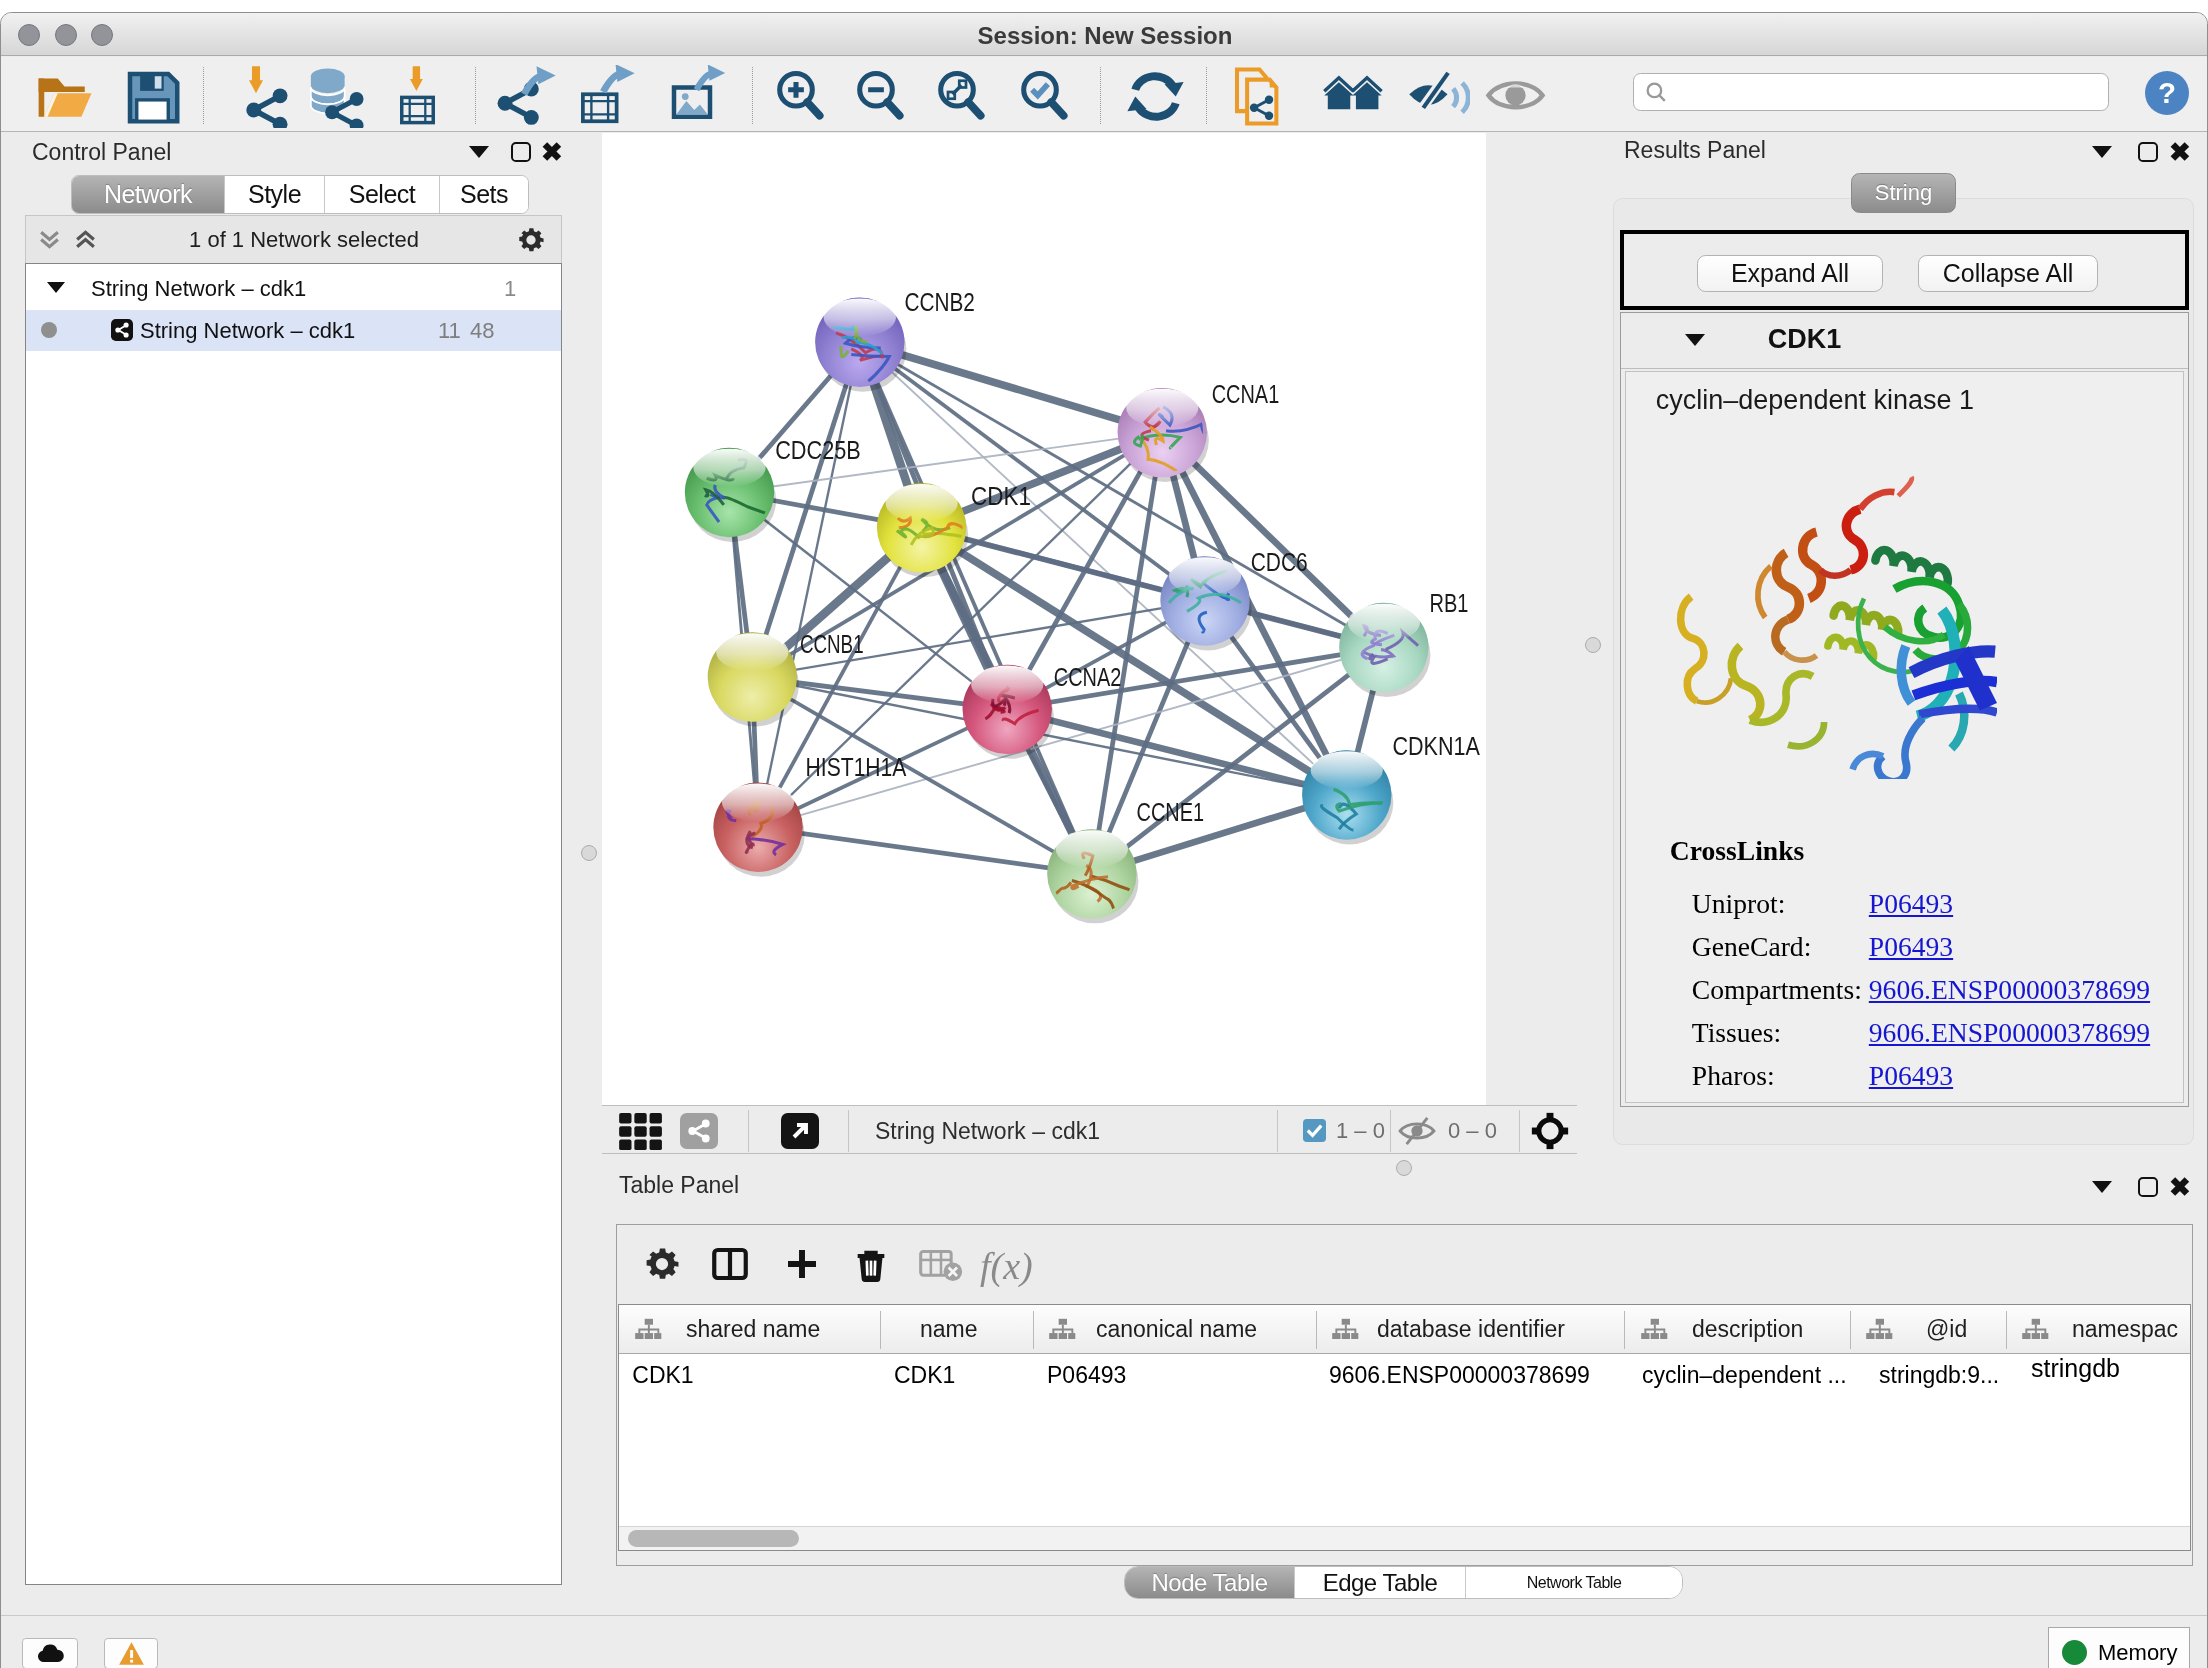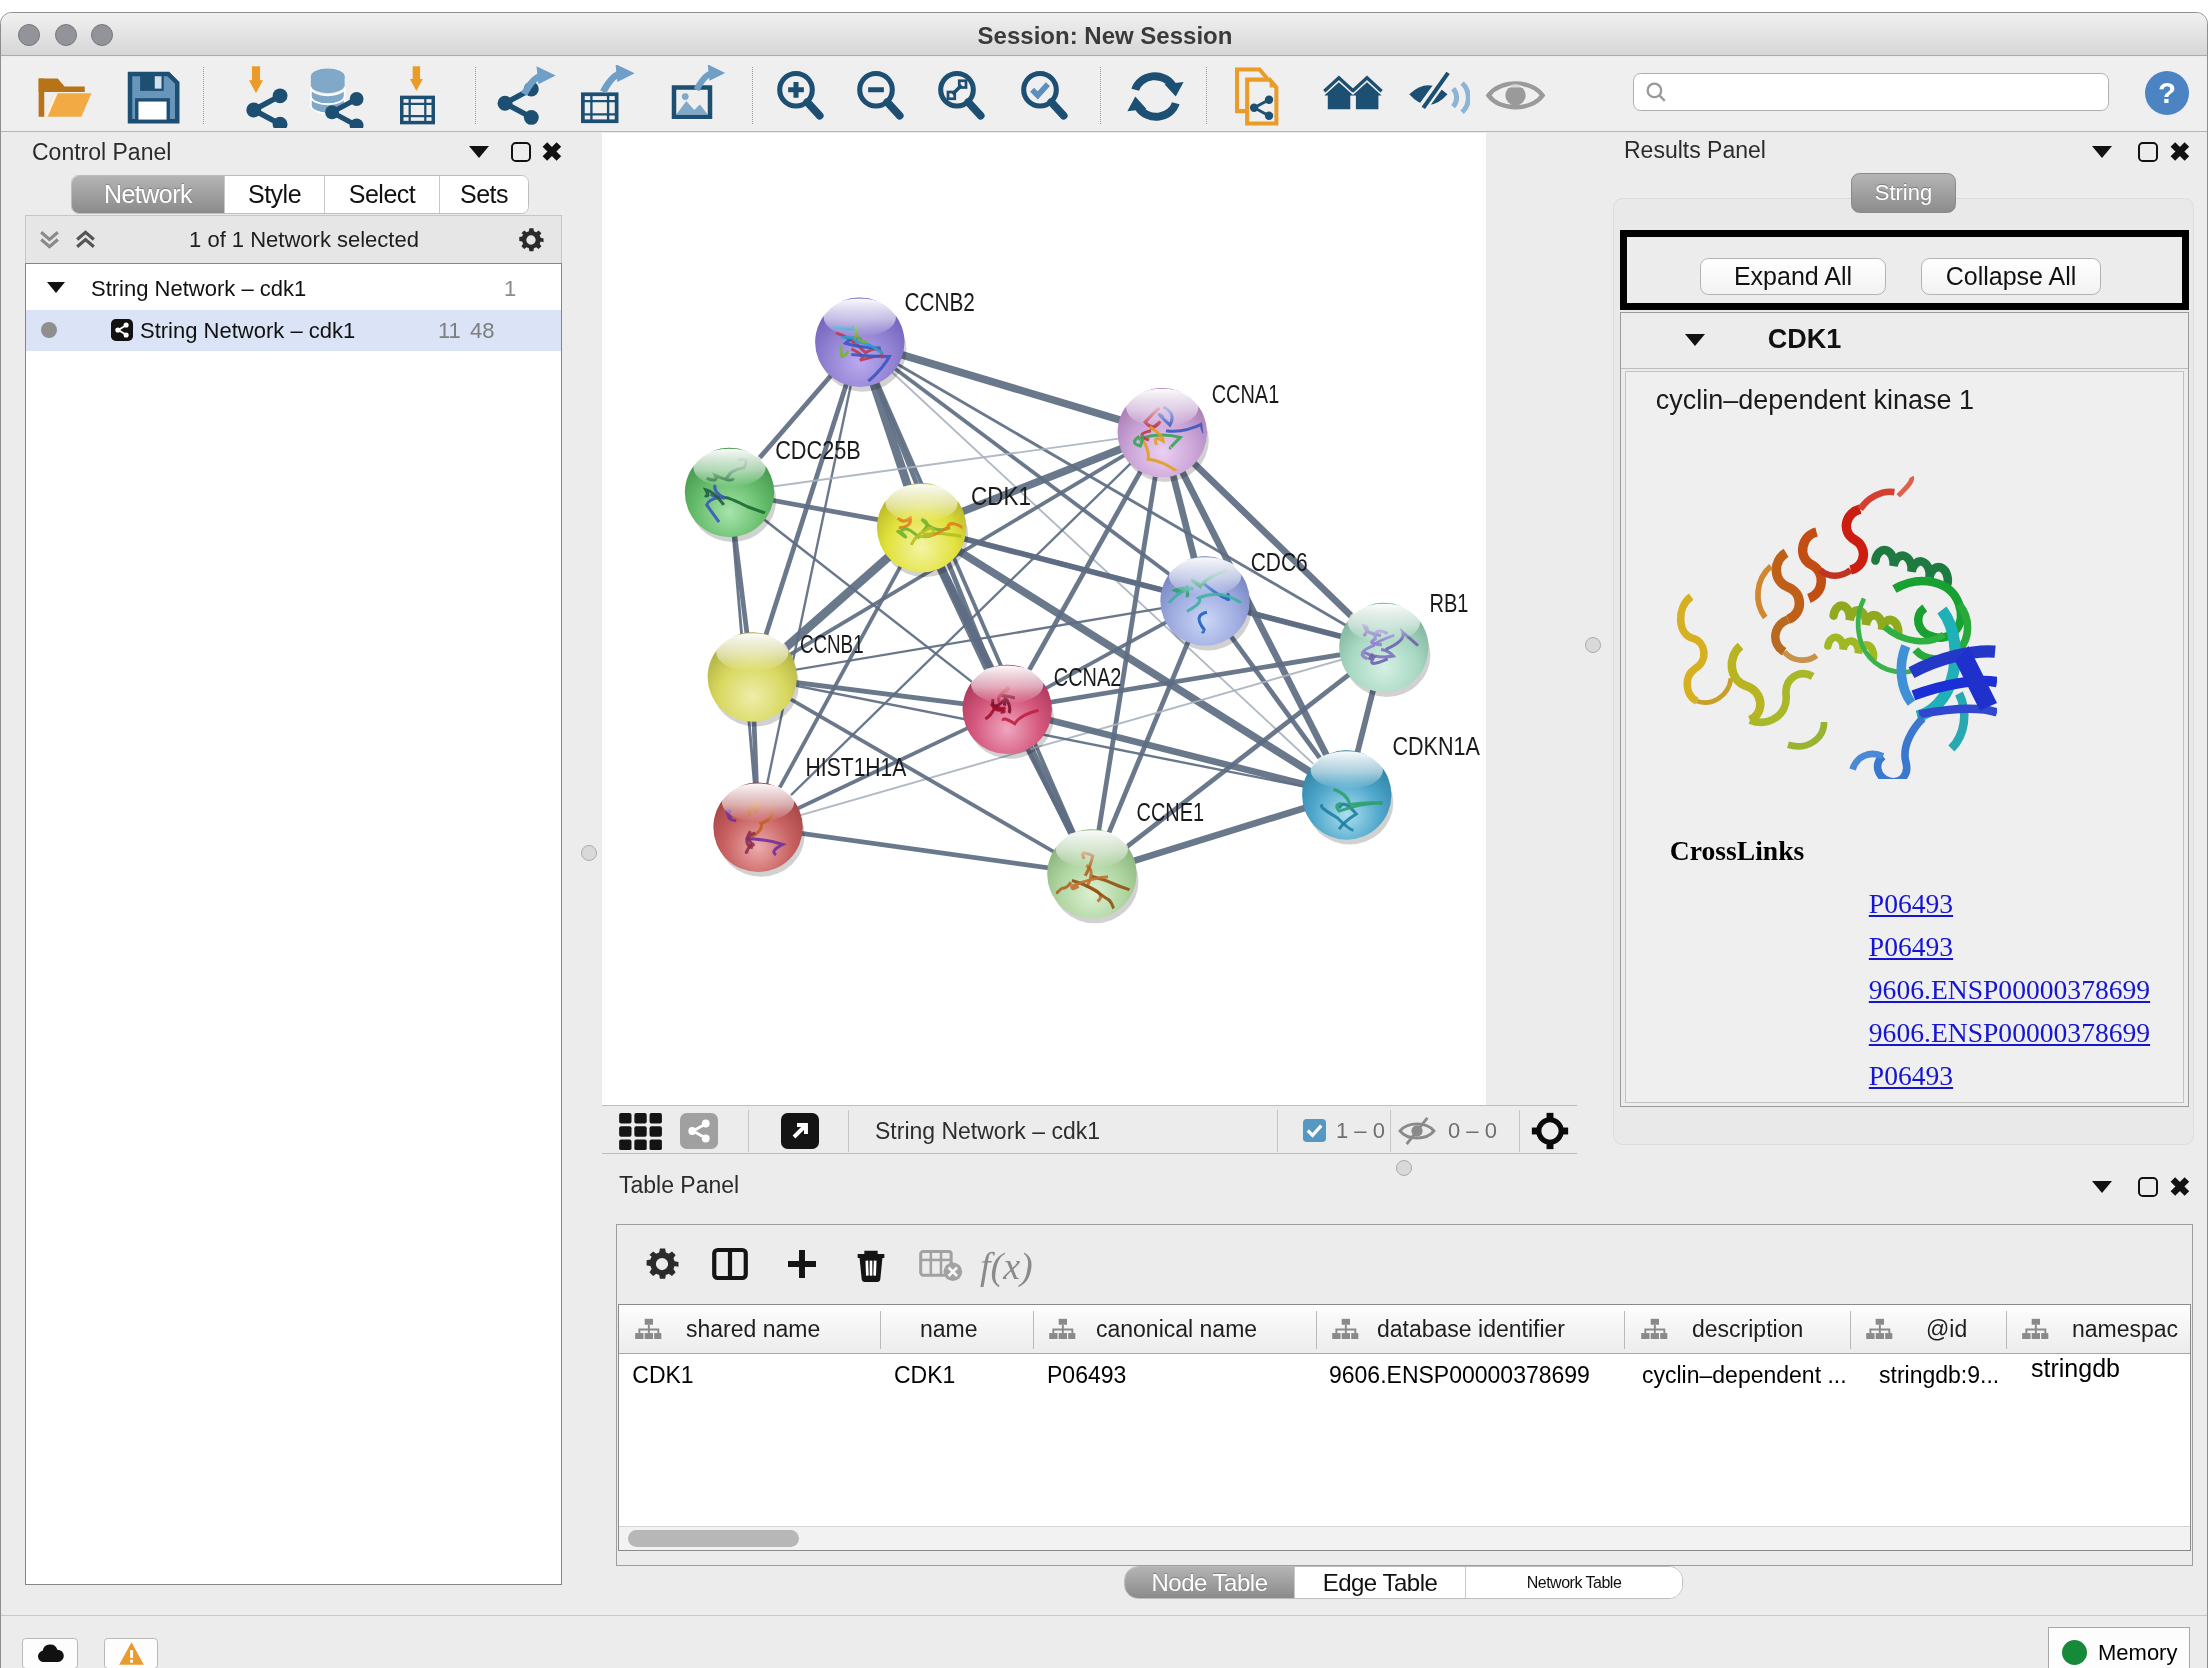--- a/index.html
+++ b/index.html
@@ -568,21 +568,21 @@
   </div>
 
   <div class="abs phead" style="left:1623px; top:124px;">Results Panel</div>
   <div class="abs tri-dn" style="left:2091px; top:133px;"></div>
   <div class="abs sqico" style="left:2137px; top:129px;"></div>
   <div class="abs xico" style="left:2168px; top:129px;">✖</div>
 
   <div class="abs" style="left:1612px; top:185px; width:581px; height:947px; background:#e9e9e9; border-radius:9.5px; border:1px solid #dcdcdc;"></div>
   <div class="abs" style="left:1850px; top:160px; width:105px; height:40px; border-radius:8.6px; background:linear-gradient(#b5b5b5,#8c8c8c); border:1px solid #8a8a8a; color:#fff; font-size:22px; text-align:center; line-height:38px; text-shadow:0 -1px 1px rgba(0,0,0,0.3);">String</div>
 
-  <div class="abs" style="left:1619px; top:217px; width:569px; height:80px; border:7px solid #000000; background:#ececec;">
+  <div class="abs" style="left:1619px; top:217px; width:569px; height:80px; border:4px solid #000000; background:#ececec;">
     <div class="btn" style="position:absolute; left:73px; top:21px; width:186px; height:37px;">Expand All</div>
     <div class="btn" style="position:absolute; left:294px; top:21px; width:180px; height:37px;">Collapse All</div>
   </div>
 
   <div class="abs" style="left:1619px; top:299px; width:569px; height:795px; border:1px solid #9b9b9b; background:#ececec;">
     <div style="position:absolute; left:0px; top:0px; width:100%; height:56px; border-bottom:1px solid #bdbdbd;">
       <div class="tri-dn" style="position:absolute; left:64px; top:21px;"></div>
       <div style="position:absolute; left:0; top:11.4px; width:367px; text-align:center; font-size:27px; font-weight:bold; color:#111;">CDK1</div>
     </div>
     <div style="position:absolute; left:3.8px; top:58px; width:559px; height:732px; border:1px solid #c2c2c2; background:#efefef;">
@@ -613,20 +613,23 @@
           <path d="M300 230 C310 250 306 274 292 288" fill="none" stroke="#28a8b0" stroke-width="9"></path>
           <path d="M250 208 C280 192 316 184 338 186" fill="none" stroke="#2438c8" stroke-width="13"></path>
           <path d="M252 232 C284 220 320 214 340 218" fill="none" stroke="#1c2fd4" stroke-width="11"></path>
           <path d="M258 252 C290 246 322 244 340 250" fill="none" stroke="#3048d0" stroke-width="9"></path>
           <path d="M310 180 L340 240 L322 248 L296 196 z" fill="#2030cc"></path>
           <path d="M262 256 C250 268 240 286 244 302 C248 316 238 326 226 322 C214 318 210 304 220 296" fill="none" stroke="#3a78d0" stroke-width="8"></path>
           <path d="M220 296 C206 290 192 296 188 310" fill="none" stroke="#4a88d8" stroke-width="7"></path>
           <path d="M244 180 C236 200 238 224 250 240" fill="none" stroke="#4090d8" stroke-width="10"></path>
         </svg>
       <div style="position:absolute; left:44px; top:463px; font-family:'Liberation Serif',serif; font-size:27.6px; font-weight:bold; color:#000;">CrossLinks</div>
+      <div style="position:absolute; left:66px; top:510px; font-family:'Liberation Serif',serif; font-size:27.6px; color:#000; line-height:43px;">
+        Uniprot:<br>GeneCard:<br>Compartments:<br>Tissues:<br>Pharos:
+      </div>
       <div style="position:absolute; left:243px; top:510px; font-family:'Liberation Serif',serif; font-size:27.6px; color:#1616d1; text-decoration:underline; line-height:43px;">
         P06493<br>P06493<br>9606.ENSP00000378699<br>9606.ENSP00000378699<br>P06493
       </div>
     </div>
   </div>
 
   <div class="abs phead" style="left:618px; top:1159px;">Table Panel</div>
   <div class="abs tri-dn" style="left:2091px; top:1168px;"></div>
   <div class="abs sqico" style="left:2137px; top:1164px;"></div>
   <div class="abs xico" style="left:2168px; top:1164px;">✖</div>

